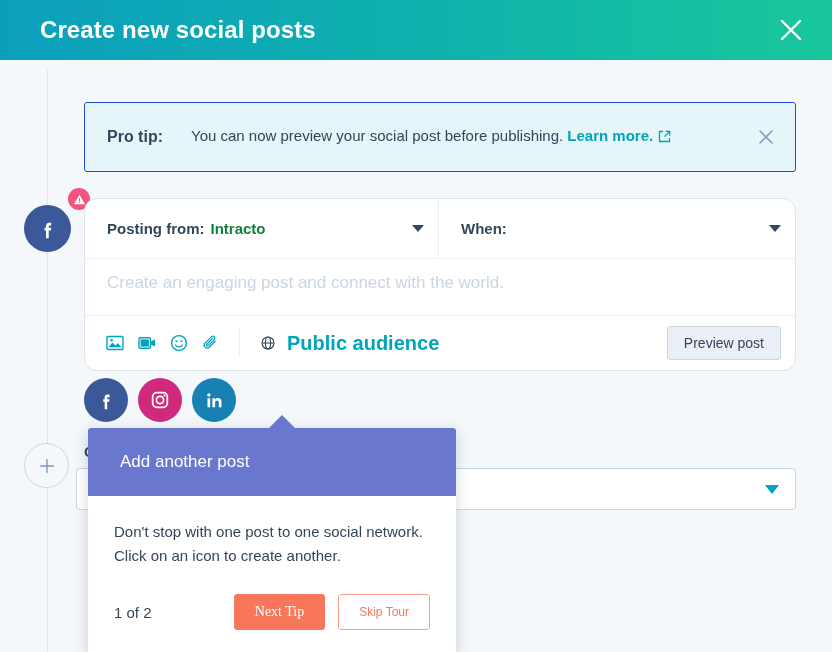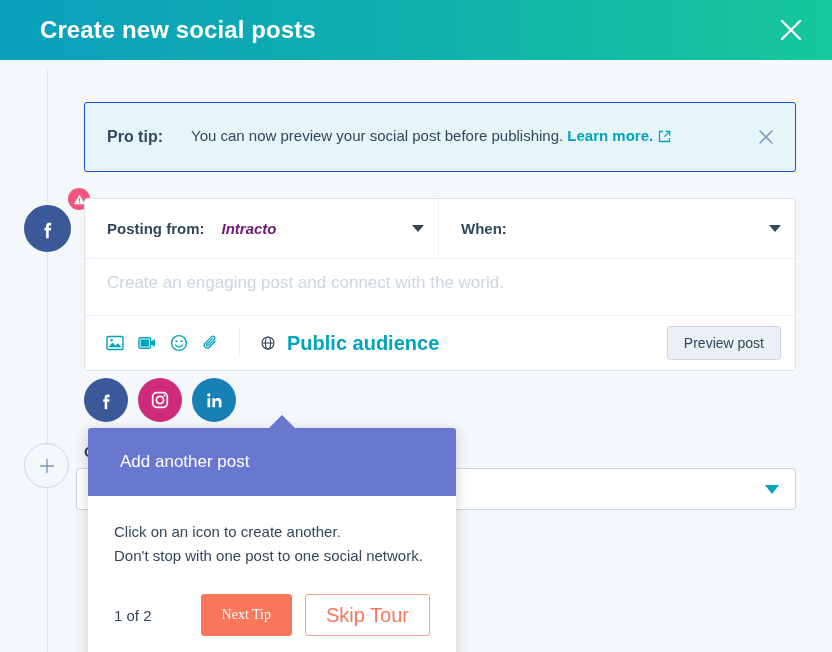--- a/index.html
+++ b/index.html
@@ -111,21 +111,21 @@
   }
 
   
   .post-card {
     position: absolute;
     left: 84px;
     top: 128px;
     width: 712px;
     background: #ffffff;
     border: 1px solid #dfe3eb;
-    border-radius: 3px;
+    border-radius: 13px;
     box-sizing: border-box;
   }
   .post-top {
     display: flex;
     height: 59px;
     border-bottom: 1px solid #eaf0f6;
   }
   .posting-from {
     flex: 0 0 354px;
     display: flex;
@@ -145,24 +145,23 @@
   }
   .fld-label {
     font-size: 15px;
     font-weight: bold;
     color: #33475b;
     white-space: nowrap;
   }
   .fld-value {
     font-size: 15px;
     font-weight: bold;
-    color: #701a75;
-    margin-left: 17px;
+    color: #15803d;
+    margin-left: 6px;
     white-space: nowrap;
-    font-style: italic;
   }
   .caret-sm {
     margin-left: auto;
     width: 0; height: 0;
     border-left: 6px solid transparent;
     border-right: 6px solid transparent;
     border-top: 7px solid #33475b;
   }
 
   .compose {
@@ -384,21 +383,21 @@
     font-family: Liberation Serif, serif;
     padding: 10px 20px;
     cursor: pointer;
     line-height: 1;
   }
   .btn-skip {
     background: #ffffff;
     border: 1px solid #f8a08b;
     border-radius: 3px;
     color: #f8765a;
-    font-size: 20px;
+    font-size: 12px;
     font-family: "Liberation Sans", sans-serif;
     padding: 10px 20px;
     cursor: pointer;
     line-height: 1;
   }
 </style>
 </head>
 <body>
 
 <div class="header">
@@ -538,22 +537,22 @@
     <span class="campaign-value"></span>
     <span class="caret-teal"></span>
   </div>
 
   <div class="tour">
     <div class="tour-arrow"></div>
     <div class="tour-head">
       <span class="tour-title">Add another post</span>
     </div>
     <div class="tour-body">
+      <div class="tour-text">Don't stop with one post to one social network.</div>
       <div class="tour-text">Click on an icon to create another.</div>
-      <div class="tour-text">Don't stop with one post to one social network.</div>
     </div>
     <div class="tour-footer">
       <span class="tour-counter">1 of 2</span>
       <span class="tour-actions">
         <button class="btn-next">Next Tip</button>
         <button class="btn-skip">Skip Tour</button>
       </span>
     </div>
   </div>
 

